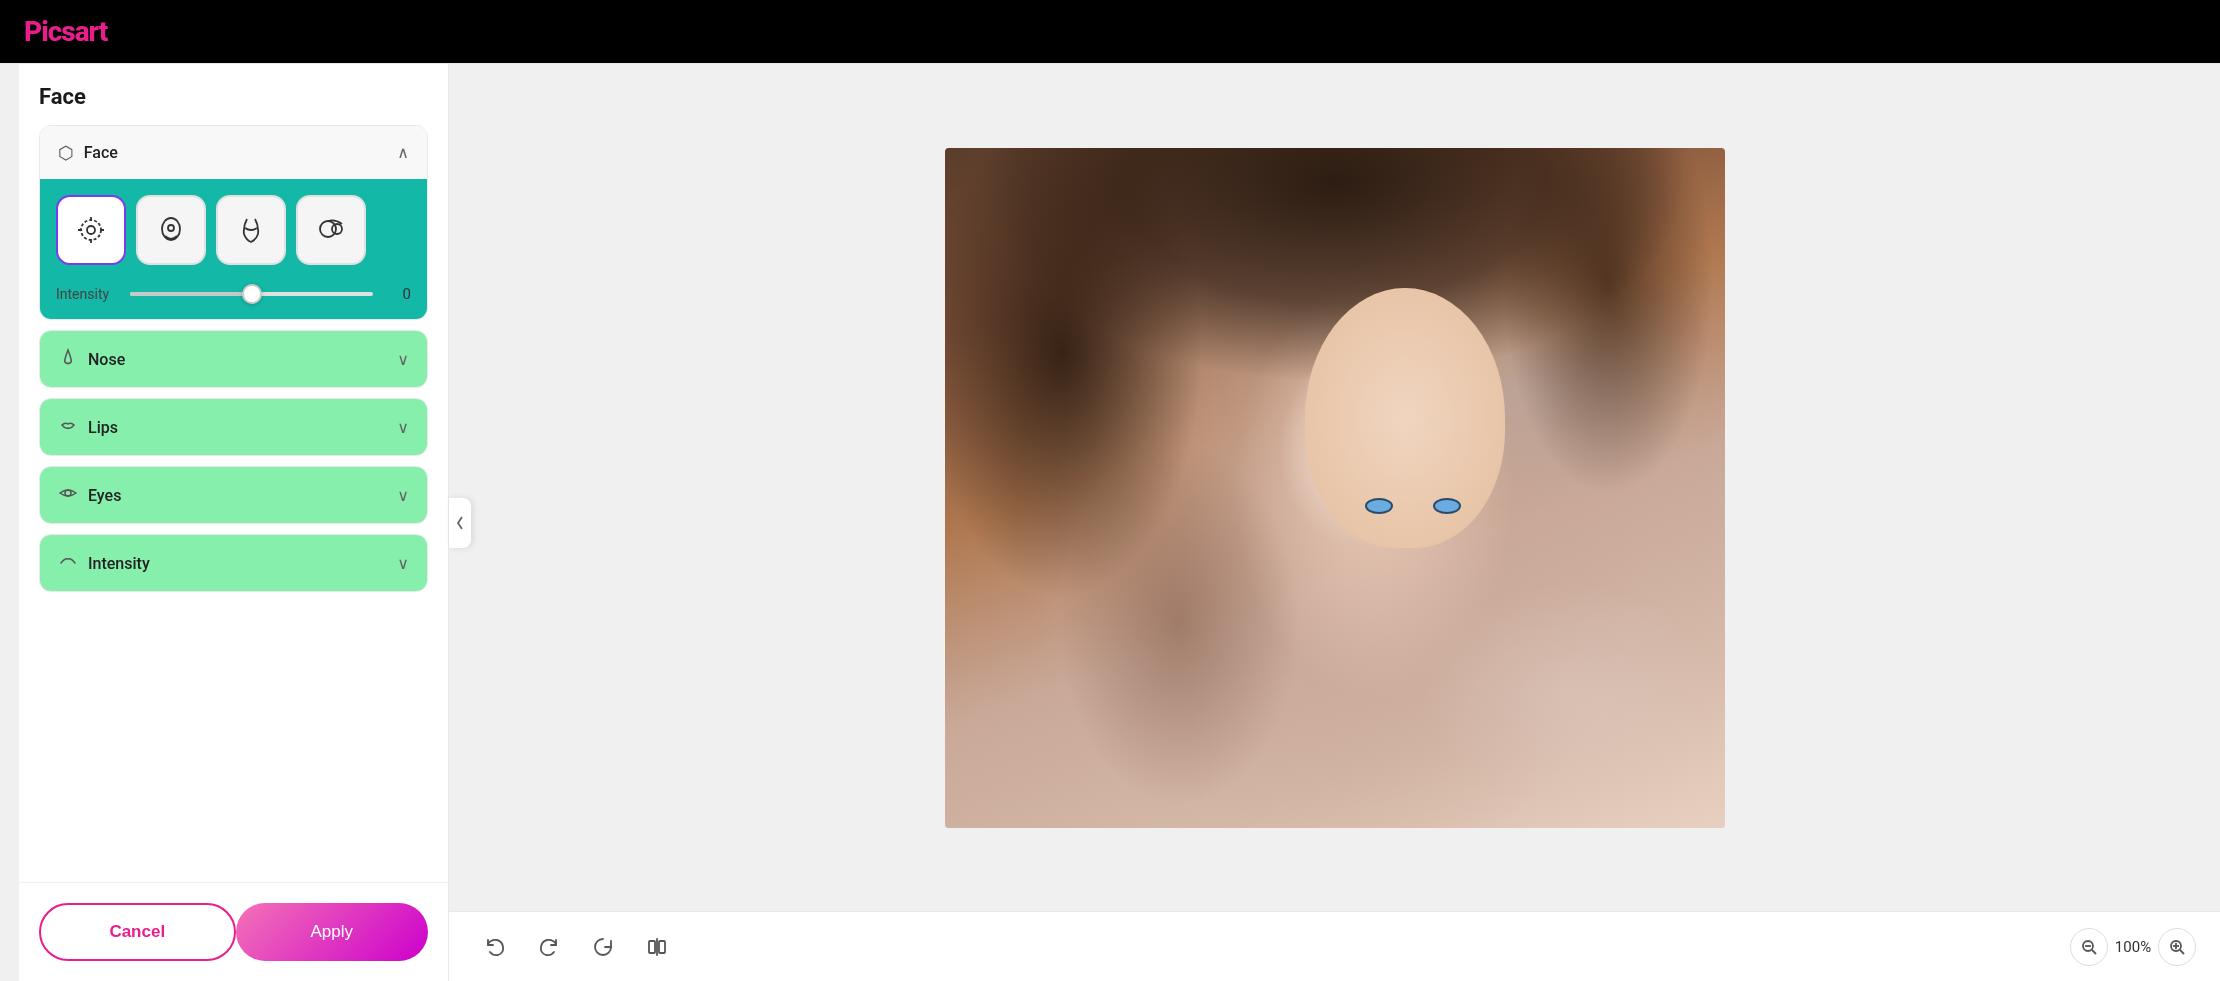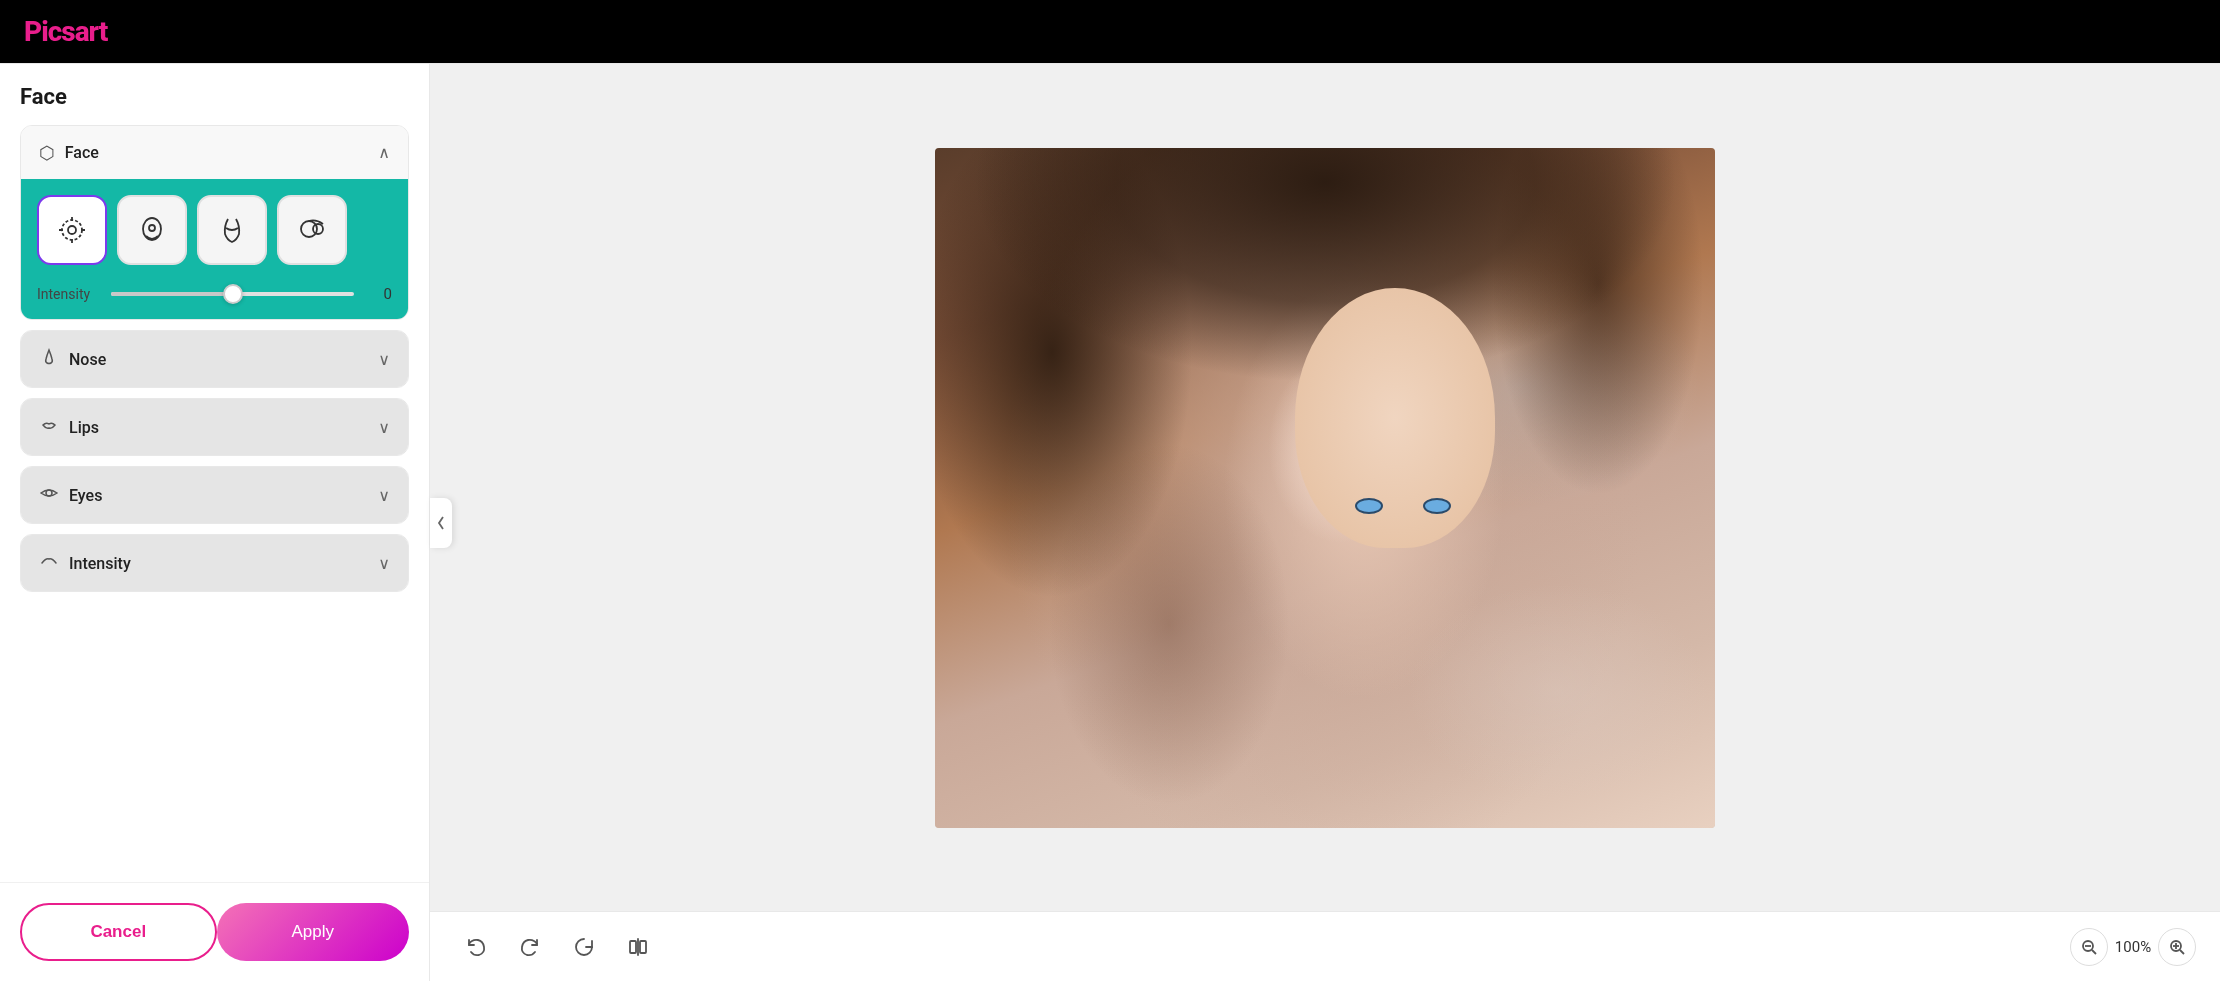--- a/index.html
+++ b/index.html
@@ -28,20 +28,21 @@
       font-weight: 800;
       color: #e91e8c;
       letter-spacing: -1px;
     }
 
     
     .main {
       display: flex;
       flex: 1;
       overflow: hidden;
+      margin-left: 19px;
     }
 
     
     .sidebar {
       width: 430px;
       background: #ffffff;
       border-right: 1px solid #e8e8e8;
       display: flex;
       flex-direction: column;
       flex-shrink: 0;
@@ -64,21 +65,21 @@
       border-radius: 12px;
       margin-bottom: 10px;
       overflow: hidden;
     }
     .accordion-header {
       display: flex;
       align-items: center;
       justify-content: space-between;
       padding: 16px 18px;
       cursor: pointer;
-      background: #e5e5e5;
+      background: #86efac;
       user-select: none;
     }
     .accordion-header.active {
       background: #f8f8f8;
     }
     .accordion-title {
       display: flex;
       align-items: center;
       gap: 10px;
       font-size: 16px;

